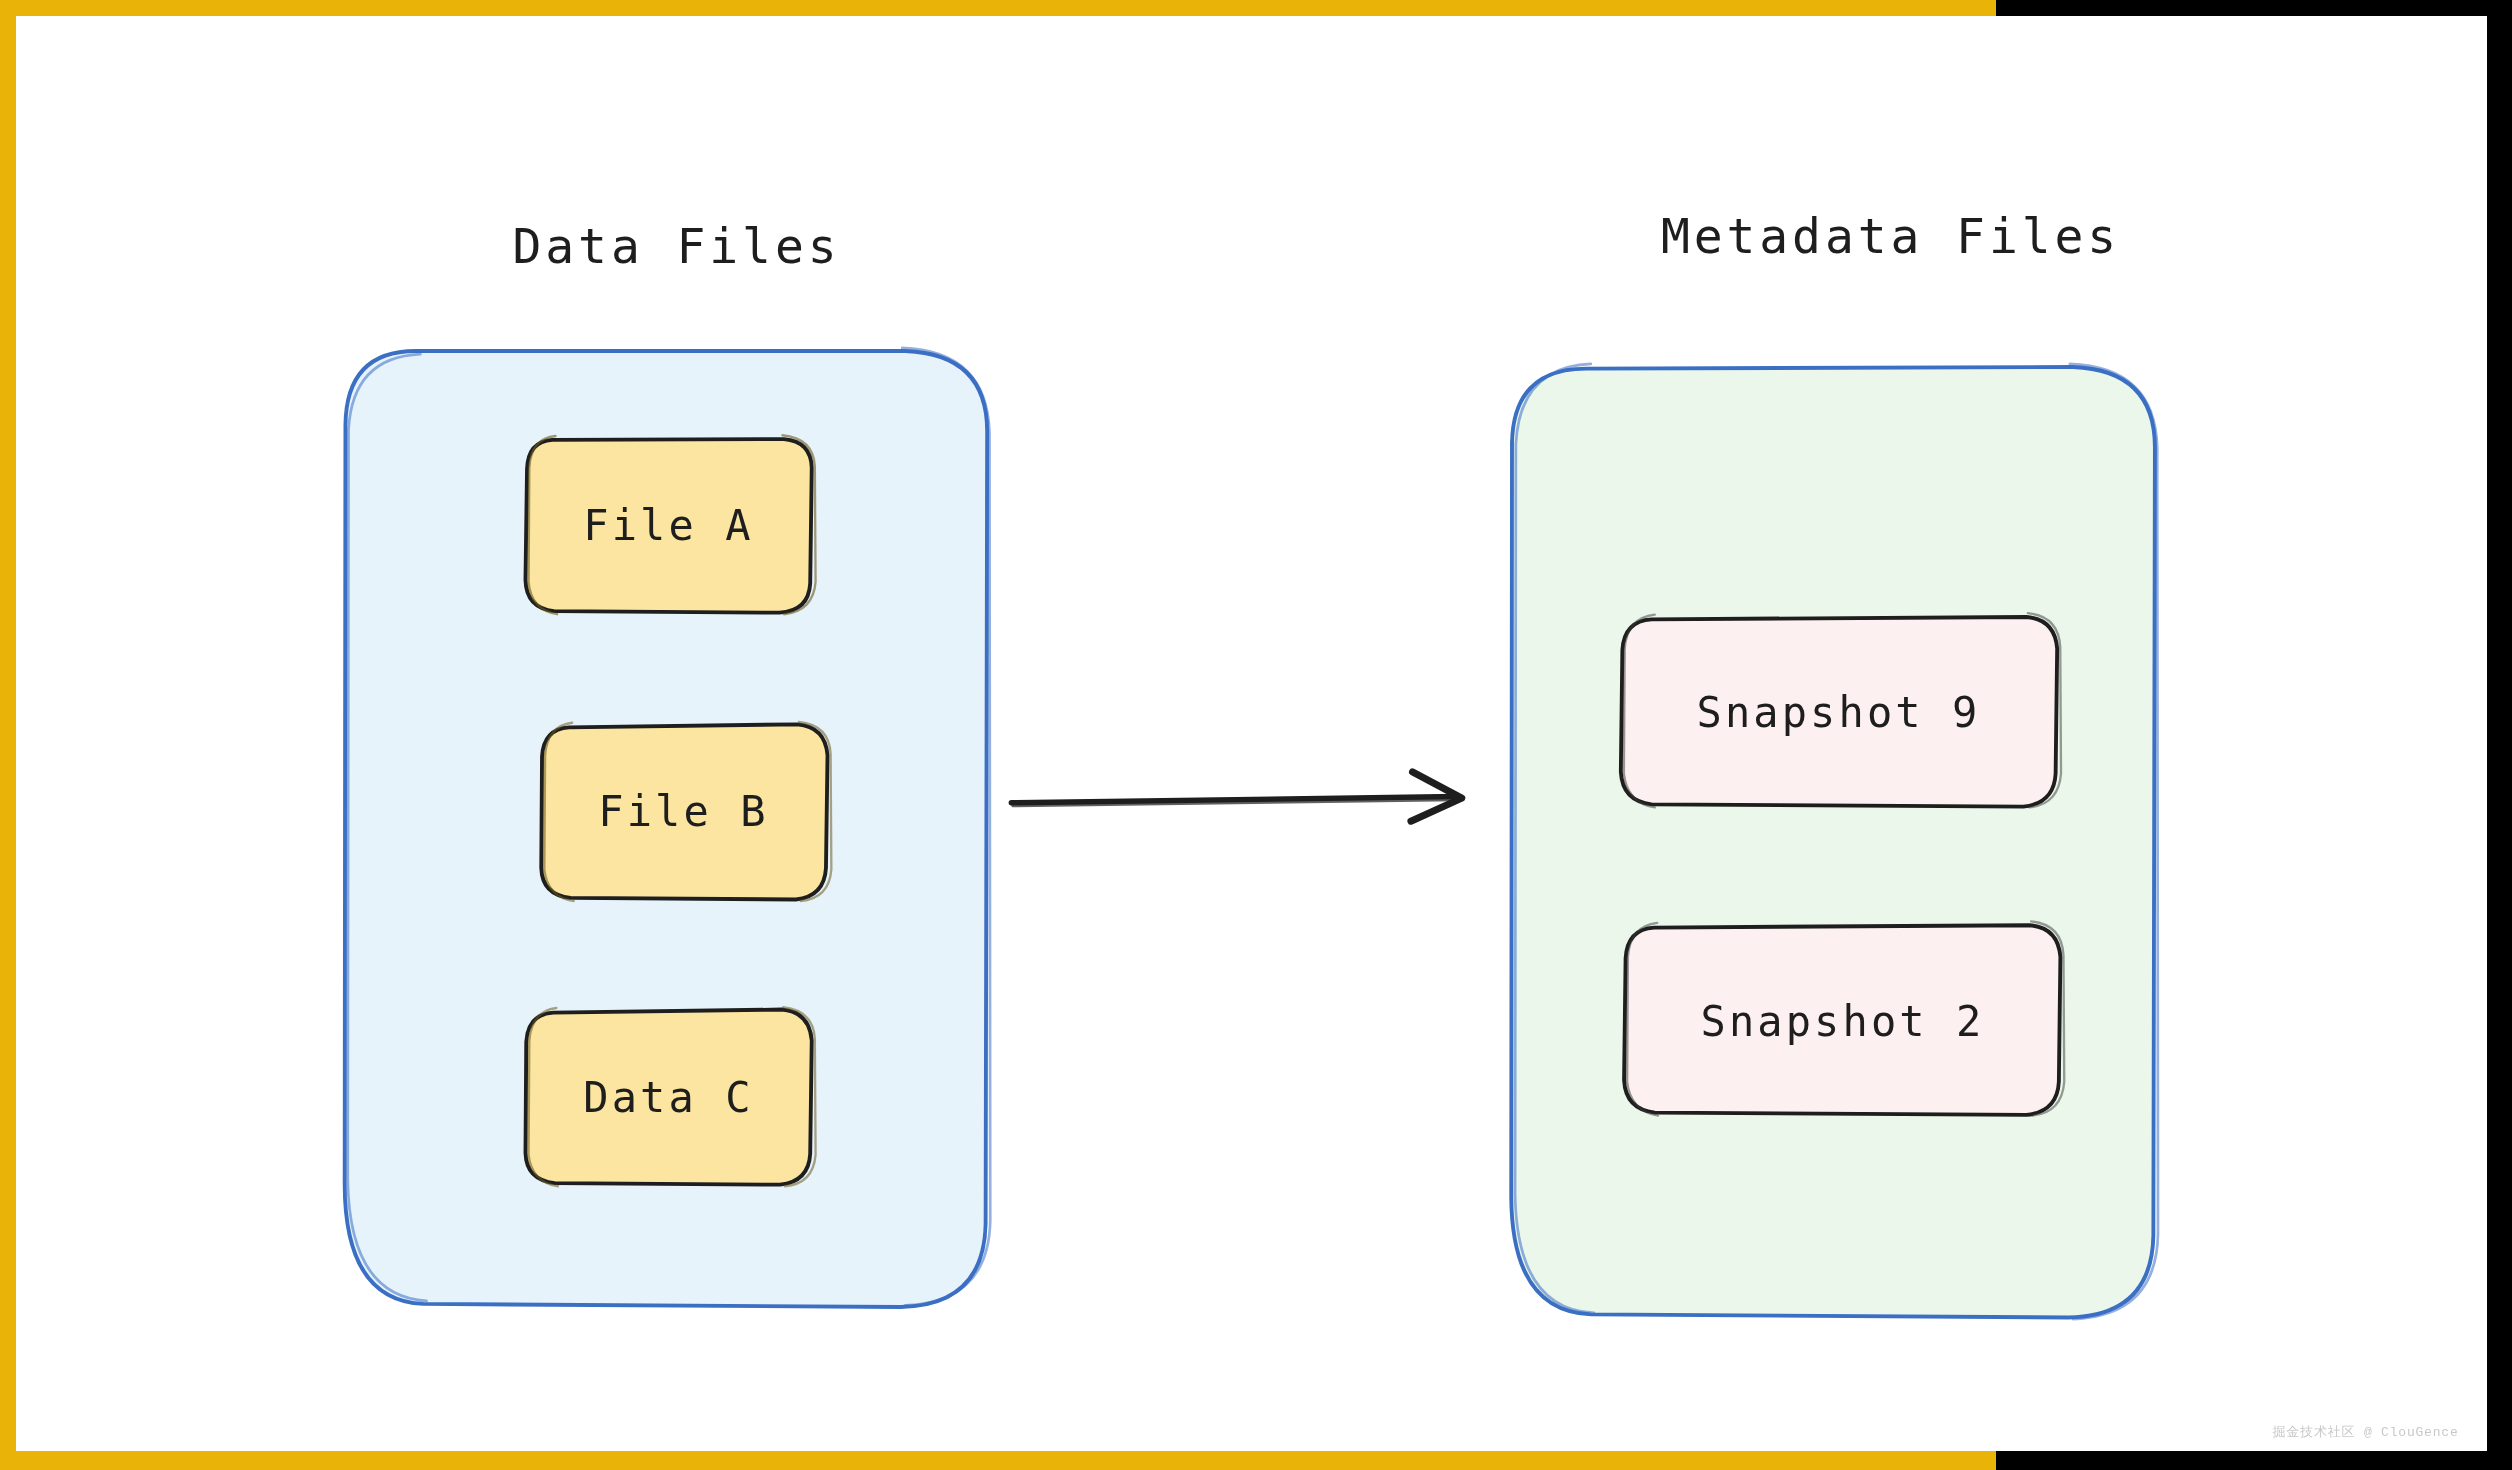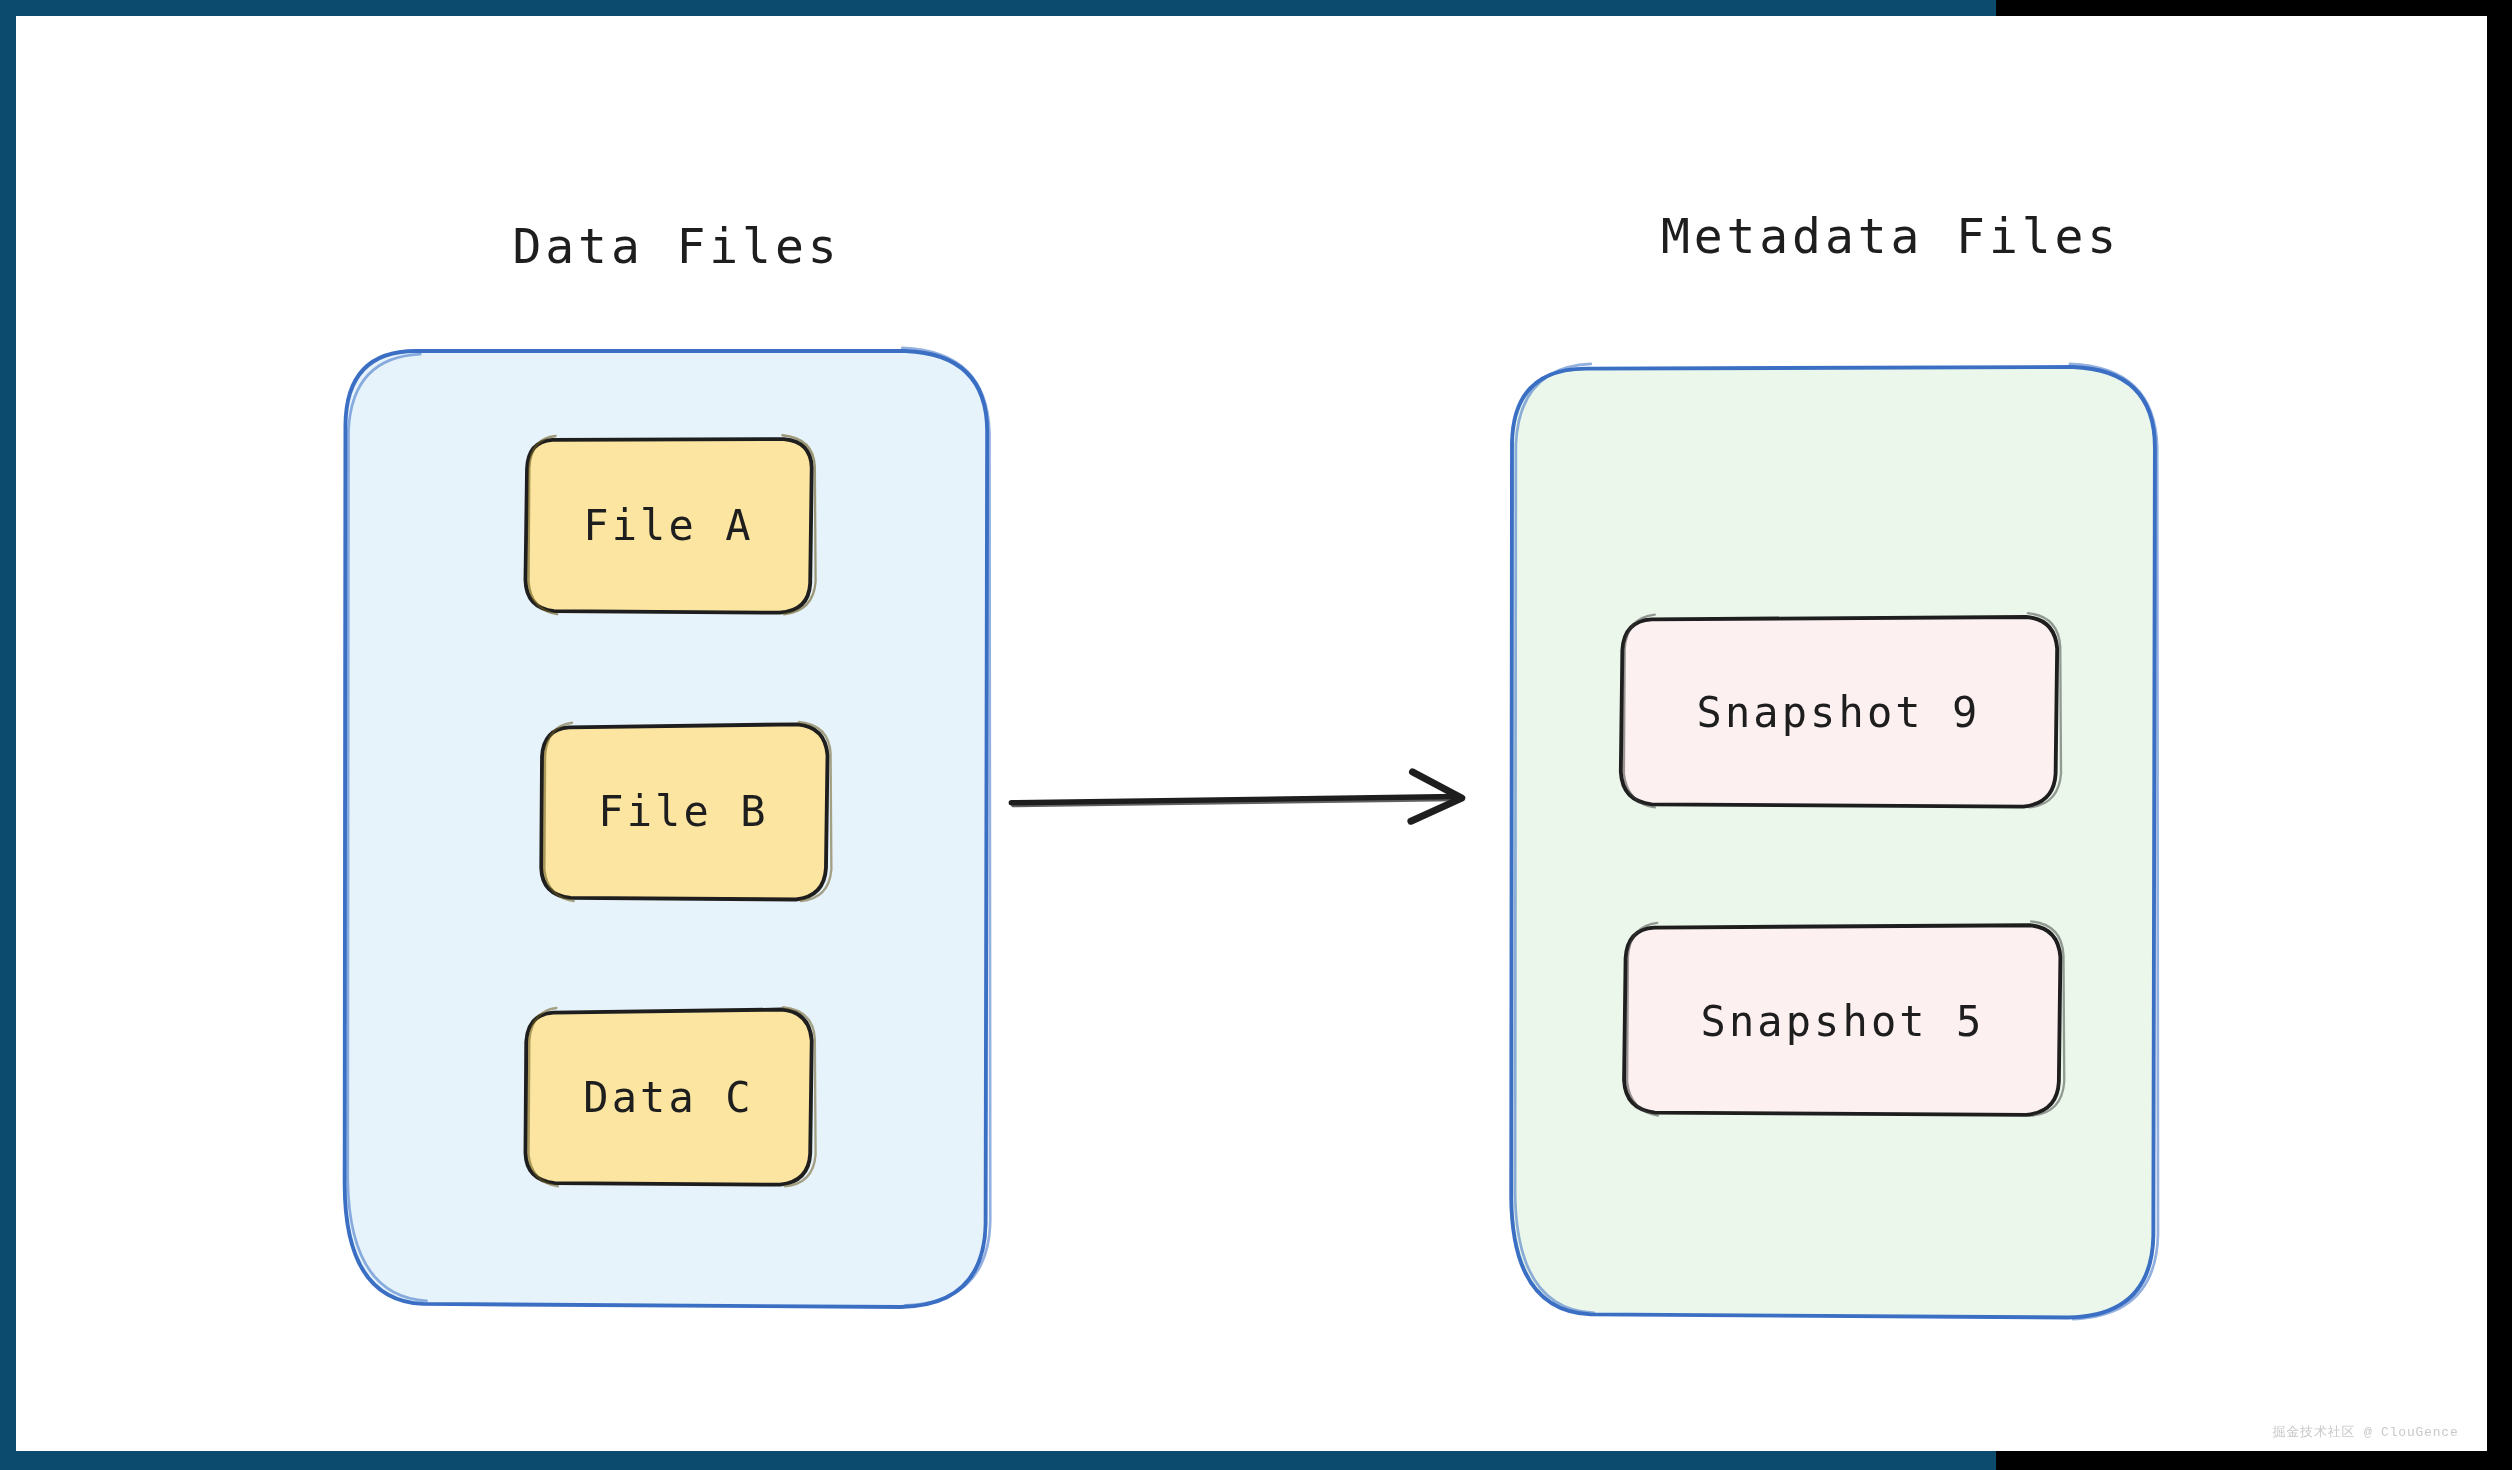--- a/index.html
+++ b/index.html
@@ -9,21 +9,21 @@
     height: 1471px;
     background: #000000;
     overflow: hidden;
   }
 
   #frame {
     position: absolute;
     left: 0; top: 0;
     width: 1996px;
     height: 1471px;
-    background: #0c4a6e;
+    background: #eab308;
   }
 
   #canvas {
     position: absolute;
     left: 15.5px;
     top: 15.5px;
     width: 2471px;
     height: 1435px;
     background: #ffffff;
     overflow: hidden;
@@ -155,21 +155,21 @@
           <path d="M56 10 Q20 14 17 54 L16 216 Q20 254 56 260 M540 8 Q580 12 582 52 L583 216 Q580 256 542 260" fill="none" stroke="#3a3a3a" stroke-width="3" opacity="0.5" stroke-linecap="round" stroke-linejoin="round"></path>
         </svg>
         <div class="node-label">Snapshot 9</div>
       </div>
 
       <div class="node" id="node-snap-2" style="left:120px; top:566px;">
         <svg width="456" height="212" viewBox="0 0 590 275">
           <path d="M50 15 Q15 17 13 55 L11 213 Q13 251 51 255 L533 258 Q573 254 575 215 L577 53 Q574 15 537 12 Z" fill="#fdf0f0" stroke="#1e1e1e" stroke-width="5" stroke-linecap="round" stroke-linejoin="round"></path>
           <path d="M54 9 Q19 13 16 53 L15 215 Q19 253 55 259 M539 7 Q579 11 581 51 L582 215 Q579 255 541 259" fill="none" stroke="#3a3a3a" stroke-width="3" opacity="0.5" stroke-linecap="round" stroke-linejoin="round"></path>
         </svg>
-        <div class="node-label">Snapshot 5</div>
+        <div class="node-label">Snapshot 2</div>
       </div>
     </div>
 
     <div id="arrow-link">
       <svg width="494" height="108" viewBox="0 0 640 140">
         <path d="M8 58 L586 50" fill="none" stroke="#1e1e1e" stroke-width="7" stroke-linecap="round"></path>
         <path d="M10 62 L584 54" fill="none" stroke="#1e1e1e" stroke-width="4" stroke-linecap="round" opacity="0.7"></path>
         <path d="M528 18 L592 52 L526 82" fill="none" stroke="#1e1e1e" stroke-width="9" stroke-linecap="round" stroke-linejoin="round"></path>
       </svg>
     </div>

